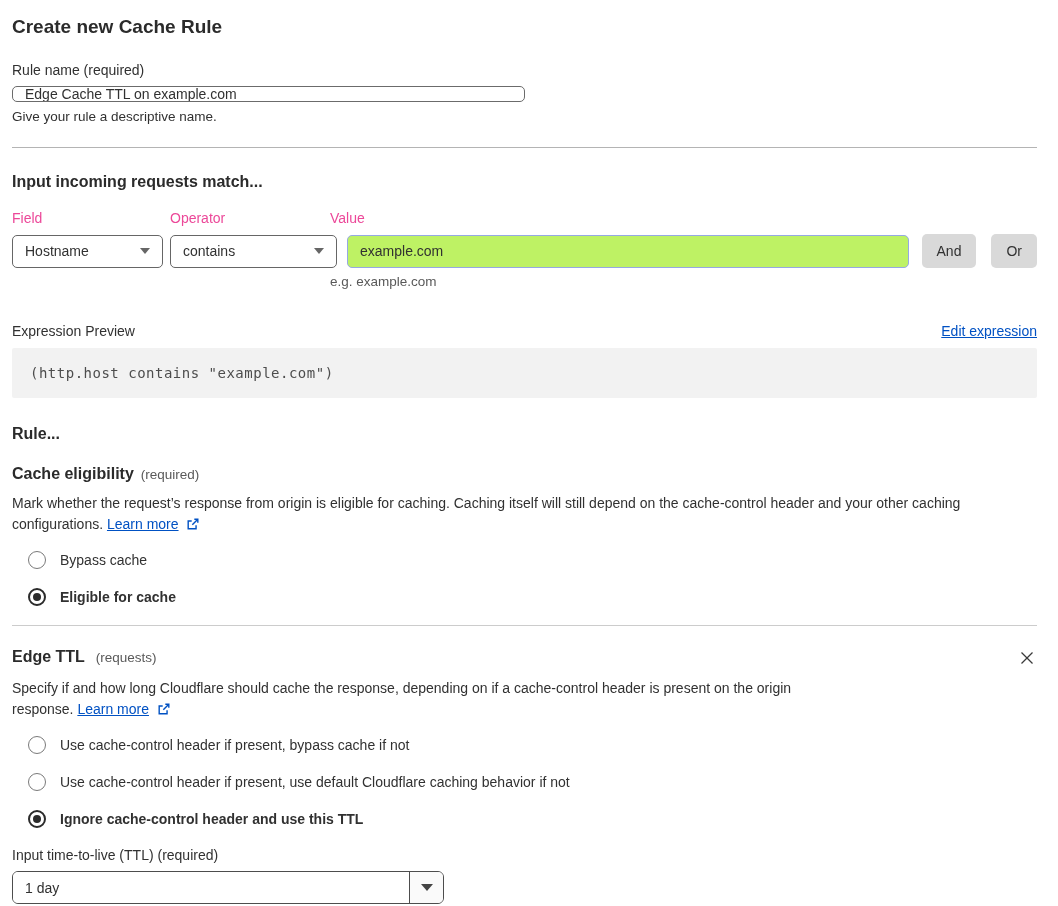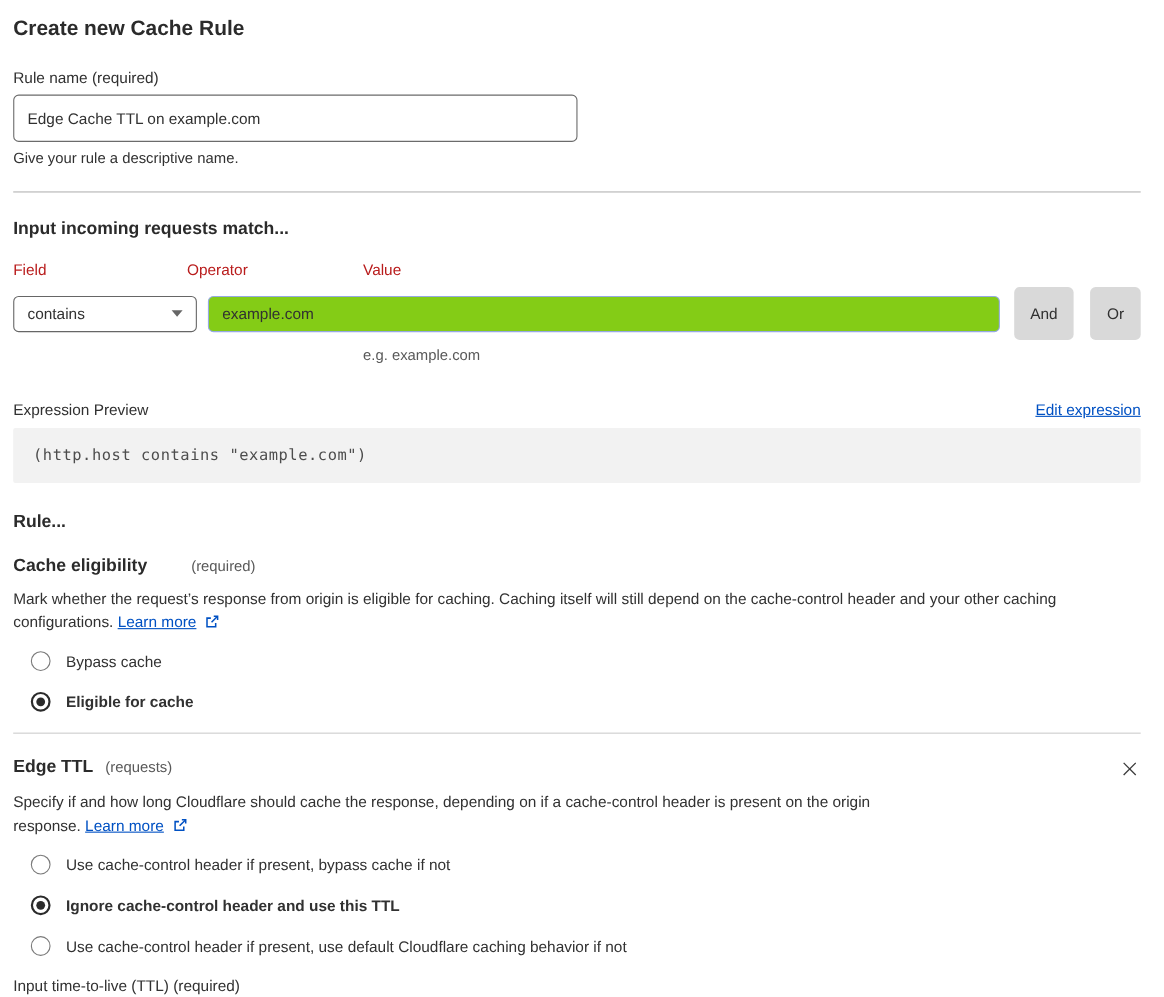--- a/index.html
+++ b/index.html
@@ -16,21 +16,21 @@
     font-size: 19px;
     font-weight: 700;
     color: #2b2b2b;
     margin: 2px 0 24px 0;
   }
   .field-label { font-size: 14px; color: #313131; margin-bottom: 8px; }
   .helper { font-size: 13.5px; color: #313131; margin-top: 7px; }
   .helper.muted { color: #595959; }
 
   .text-input {
-    height: 43px;
+    height: 16px;
     border: 1px solid #6b6b6b;
     border-radius: 5px;
     background: #fff;
     font-family: "Liberation Sans", sans-serif;
     font-size: 14px;
     color: #313131;
     padding: 0 12px;
     outline: none;
   }
   .rule-name-input { width: 513px; display: block; }
@@ -43,21 +43,21 @@
   hr.divider.light { border-top-color: #cccccc; }
 
   h2.section-heading {
     font-size: 16px;
     font-weight: 700;
     color: #2b2b2b;
     margin-top: 25px;
   }
 
   .labels-row { display: flex; margin-top: 19px; }
-  .labels-row .lbl { font-size: 14px; color: #b91c1c; }
+  .labels-row .lbl { font-size: 14px; color: #ec4899; }
   .lbl-field { width: 158px; }
   .lbl-operator { width: 160px; }
   .lbl-value { flex: 1; }
 
   .controls-row { display: flex; align-items: center; margin-top: 8px; }
   .select-box {
     height: 33px;
     border: 1px solid #666;
     border-radius: 5px;
     background: #fff;
@@ -75,29 +75,29 @@
     border-right: 5px solid transparent;
     border-top: 6px solid #666;
     margin-left: 8px;
     flex: none;
   }
   .value-input {
     flex: 1;
     height: 33px;
     border: 1px solid #96a9e3;
     border-radius: 5px;
-    background: #84cc16;
+    background: #bef264;
     font-family: "Liberation Sans", sans-serif;
     font-size: 14px;
     color: #313131;
     padding: 0 12px;
     outline: none;
   }
   .btn {
-    height: 48px;
+    height: 34px;
     border: none;
     border-radius: 5px;
     background: #d9d9d9;
     color: #313131;
     font-family: "Liberation Sans", sans-serif;
     font-size: 14px;
     padding: 0 15px;
     cursor: pointer;
   }
   .btn-and { margin-left: 13px; }
@@ -120,21 +120,21 @@
     margin-top: 9px;
     background: #f2f2f2;
     border-radius: 2px;
     padding: 17px 18px;
     font-family: "DejaVu Sans Mono", monospace;
     font-size: 14px;
     color: #4d4d4d;
     letter-spacing: 0.5px;
   }
 
-  .subsection-header { display: flex; align-items: baseline; margin-top: 22px; gap: 33px; }
+  .subsection-header { display: flex; align-items: baseline; margin-top: 22px; }
   .subsection-header.with-close { justify-content: space-between; }
   h3.subsection-title { font-size: 16px; font-weight: 700; color: #2b2b2b; display: inline; }
   .qualifier { font-size: 13.5px; color: #595959; margin-left: 7px; }
   .description { margin-top: 10px; line-height: 21px; font-size: 14px; color: #313131; }
   .description.narrow { max-width: 838px; }
   .ext-icon { margin-left: 4px; vertical-align: -2px; }
 
   .radio-group { margin-top: 16px; }
   .radio-row {
     display: flex;
@@ -229,20 +229,24 @@
   <div>
     <h2 class="section-heading">Input incoming requests match...</h2>
 
     <div class="labels-row">
       <div class="lbl lbl-field">Field</div>
       <div class="lbl lbl-operator">Operator</div>
       <div class="lbl lbl-value">Value</div>
     </div>
 
     <div class="controls-row">
+      <div class="select-box select-field">
+        <span>Hostname</span>
+        <span class="chevron"></span>
+      </div>
       <div class="select-box select-operator">
         <span>contains</span>
         <span class="chevron"></span>
       </div>
       <input class="value-input" type="text" value="example.com" style="">
       <button class="btn btn-and">And</button>
       <button class="btn btn-or">Or</button>
     </div>
 
     <div class="helper muted eg-helper">e.g. example.com</div>
@@ -306,27 +310,27 @@
         <polyline points="11.5,9.5 11.5,13.5 2.5,13.5 2.5,4.5 6.5,4.5" fill="none" stroke="#0051c3" stroke-width="1.6"></polyline>
         <polyline points="9.5,2.5 13.5,2.5 13.5,6.5" fill="none" stroke="#0051c3" stroke-width="1.6"></polyline>
         <line x1="7.2" y1="8.8" x2="13.2" y2="2.8" stroke="#0051c3" stroke-width="1.6"></line>
       </svg>
     </p>
     <div class="radio-group">
       <div class="radio-row">
         <span class="radio-circle"></span>
         <span class="radio-label">Use cache-control header if present, bypass cache if not</span>
       </div>
+      <div class="radio-row">
+        <span class="radio-circle"></span>
+        <span class="radio-label">Use cache-control header if present, use default Cloudflare caching behavior if not</span>
+      </div>
       <div class="radio-row checked">
         <span class="radio-circle"></span>
         <span class="radio-label">Ignore cache-control header and use this TTL</span>
-      </div>
-      <div class="radio-row">
-        <span class="radio-circle"></span>
-        <span class="radio-label">Use cache-control header if present, use default Cloudflare caching behavior if not</span>
       </div>
     </div>
 
     <div class="field-label ttl-label">Input time-to-live (TTL) (required)</div>
     <div class="ttl-combo">
       <input class="ttl-value" type="text" value="1 day" style="">
       <button class="ttl-arrow-btn">
         <span class="tri"></span>
       </button>
     </div>

